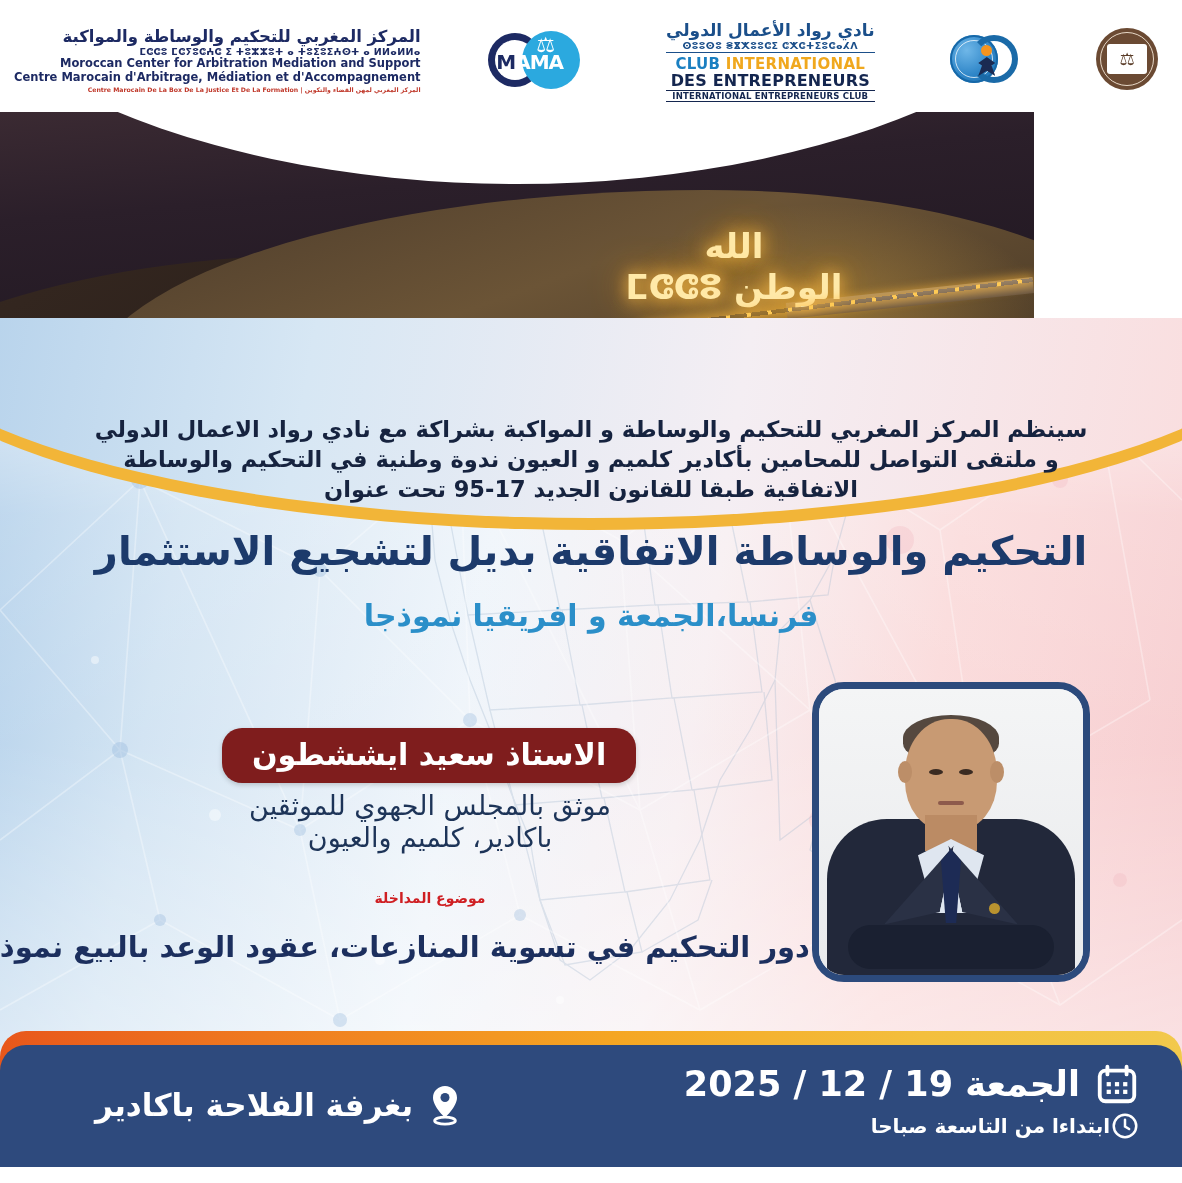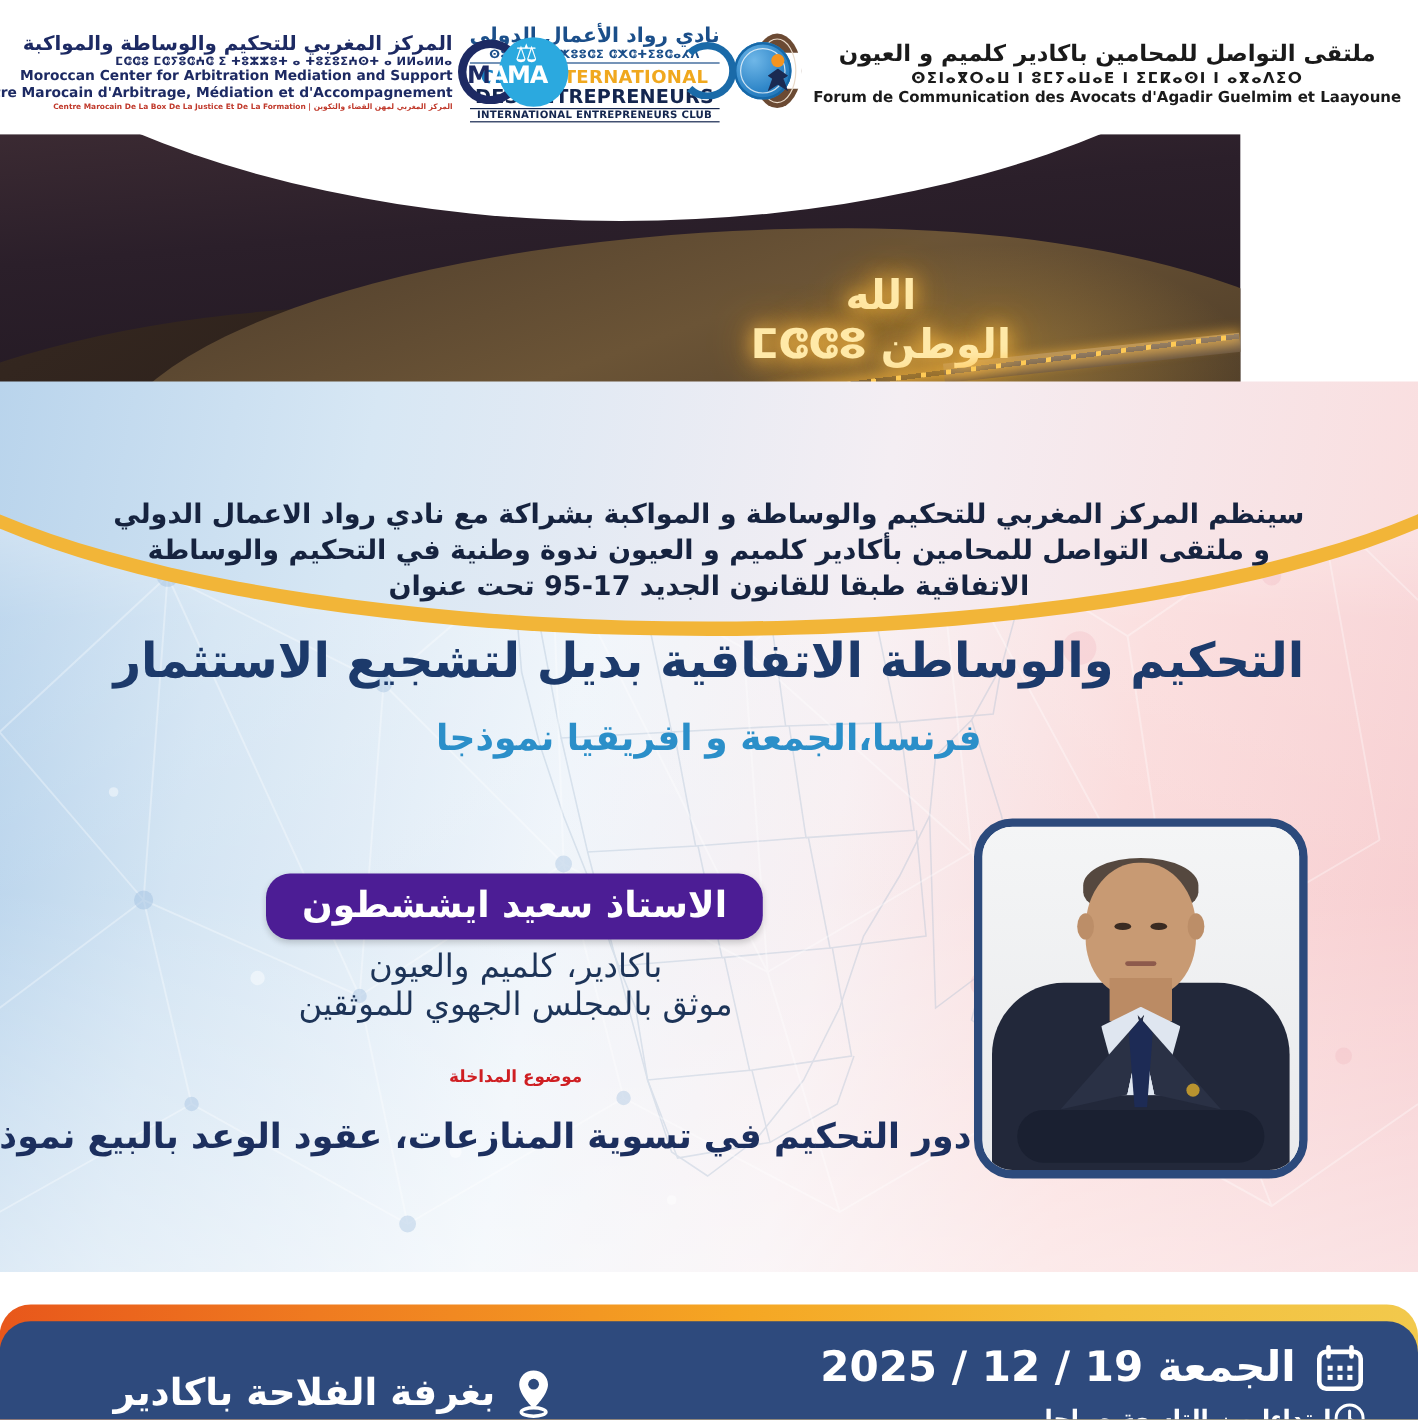--- a/index.html
+++ b/index.html
@@ -132,21 +132,21 @@
 
   .title-main{position:absolute;left:40px;top:528px;width:1102px;z-index:25;
     text-align:center;direction:rtl;color:#1c3a6b;font-weight:bold;font-size:40px;
     letter-spacing:-.8px;white-space:nowrap;}
   .title-sub{position:absolute;left:40px;top:598px;width:1102px;z-index:25;
     text-align:center;direction:rtl;color:#2b8fc9;font-weight:bold;font-size:30px;
     letter-spacing:-.3px;white-space:nowrap;}
 
   
   .sp-name{position:absolute;left:222px;top:728px;z-index:26;
-    background:#4c1d95;color:#ffffff;font-weight:bold;font-size:30px;direction:rtl;
+    background:#7f1d1d;color:#ffffff;font-weight:bold;font-size:30px;direction:rtl;
     padding:9px 30px 11px 30px;border-radius:20px 20px 20px 20px;white-space:nowrap;
     box-shadow:0 2px 5px rgba(0,0,0,.18);}
   .sp-role{position:absolute;left:150px;top:790px;width:560px;z-index:26;
     text-align:center;direction:rtl;color:#1d3458;font-size:27px;line-height:1.2;}
 
   .topic-label{position:absolute;left:150px;top:890px;width:560px;z-index:26;
     text-align:center;direction:rtl;color:#cf1f23;font-weight:bold;font-size:14px;}
   .topic-text{position:absolute;left:10px;top:930px;width:800px;z-index:26;
     text-align:center;direction:rtl;color:#1c2f5e;font-weight:bold;font-size:29px;
     letter-spacing:-.4px;white-space:nowrap;}
@@ -176,21 +176,21 @@
   .portrait .arms{position:absolute;left:50%;bottom:6px;transform:translateX(-50%);
     width:206px;height:44px;background:#1a2031;border-radius:26px;}
   .portrait .pin{position:absolute;left:calc(50% + 38px);top:214px;width:11px;height:11px;
     border-radius:50%;background:#b9932f;}
   .portrait .eyeL{position:absolute;left:calc(50% - 22px);top:80px;width:14px;height:6px;border-radius:50%;background:#3a2b22;}
   .portrait .eyeR{position:absolute;left:calc(50% + 8px);top:80px;width:14px;height:6px;border-radius:50%;background:#3a2b22;}
   .portrait .mouth{position:absolute;left:50%;top:112px;transform:translateX(-50%);
     width:26px;height:4px;border-radius:3px;background:#8d5a4c;}
 
   
-  .foot-band{position:absolute;left:0;bottom:0;width:1182px;height:96px;z-index:30;}
+  .foot-band{position:absolute;left:0;bottom:0;width:1182px;height:152px;z-index:30;}
   .foot-band .stripe{position:absolute;left:0;top:0;width:1182px;height:136px;
     background:linear-gradient(90deg,#e8571b 0%,#ef7a20 22%,#f5a623 52%,#f3bf3d 78%,#f2c94c 100%);
     border-radius:26px 26px 0 0;}
   .foot-band .panel{position:absolute;left:0;top:14px;width:1182px;height:122px;
     background:#2e4a7d;border-radius:26px 26px 0 0;}
   .foot-right{position:absolute;right:42px;top:30px;z-index:33;direction:rtl;color:#fff;text-align:right;}
   .foot-right .row1{display:flex;align-items:center;gap:14px;justify-content:flex-start;}
   .foot-right .date{font-size:35px;font-weight:bold;direction:ltr;letter-spacing:.5px;white-space:nowrap;}
   .foot-right .row2{display:flex;align-items:center;margin-top:4px;justify-content:flex-start;}
   .foot-right .time{font-size:20px;font-weight:bold;white-space:nowrap;}
@@ -289,27 +289,20 @@
       <circle cx="820" cy="460" r="11"></circle>
         <circle cx="1120" cy="520" r="7"></circle>
     </g>
   </svg>
 
   <div class="gold-arc"></div>
   <div class="gold-arc-in"></div>
 
   <div class="logobar">
 
-    <div class="logo-block">
-      <div class="logo-forum">
-        <div class="ar">ملتقى التواصل للمحامين باكادير كلميم و العيون</div>
-        <div class="tfi">ⵙⵉⵏⴰⴳⵔⴰⵡ ⵏ ⵓⵎⵢⴰⵡⴰⴹ ⵏ ⵉⵎⴽⴰⵙⵏ ⵏ ⴰⴳⴰⴷⵉⵔ</div>
-        <div class="fr">Forum de Communication des Avocats d'Agadir Guelmim et Laayoune</div>
-      </div>
-    </div>
 
     <div class="seal">
       <div class="inner">⚖</div>
     </div>
 
     <div class="cie">
       <div class="globe"></div>
       <div class="e"></div>
       <div class="man">
         <div class="head"></div>
@@ -349,22 +342,22 @@
     <div>سينظم المركز المغربي للتحكيم والوساطة و المواكبة بشراكة مع نادي رواد الاعمال الدولي</div>
     <div>و ملتقى التواصل للمحامين بأكادير كلميم و العيون ندوة وطنية في التحكيم والوساطة</div>
     <div>الاتفاقية طبقا للقانون الجديد 17-95 تحت عنوان</div>
   </div>
 
   <div class="title-main">التحكيم والوساطة الاتفاقية بديل لتشجيع الاستثمار</div>
   <div class="title-sub">فرنسا،الجمعة و افريقيا نموذجا</div>
 
   <div class="sp-name">الاستاذ سعيد ايششطون</div>
   <div class="sp-role">
+    <div>موثق بالمجلس الجهوي للموثقين</div>
     <div>باكادير، كلميم والعيون</div>
-    <div>موثق بالمجلس الجهوي للموثقين</div>
   </div>
 
   <div class="topic-label">موضوع المداخلة</div>
   <div class="topic-text">دور التحكيم في تسوية المنازعات، عقود الوعد بالبيع نموذجا</div>
 
   <div class="portrait">
     <div class="bgp"></div>
     <div class="suit"></div>
     <div class="hair"></div>
     <div class="head"></div>

